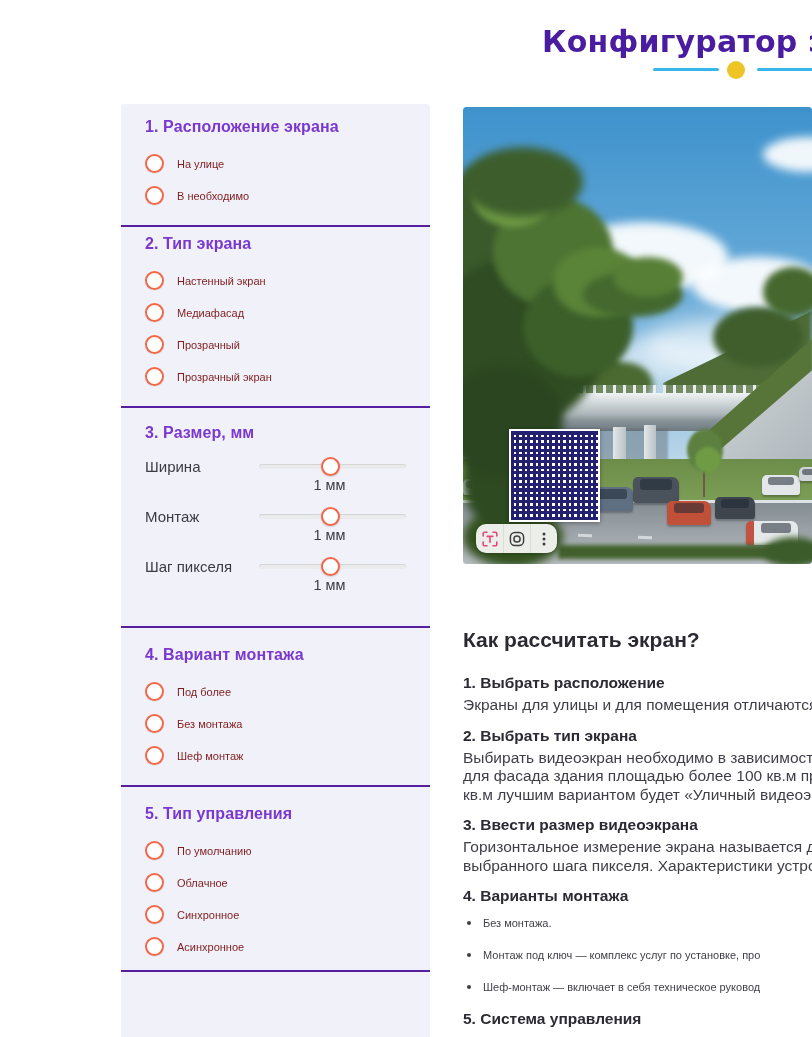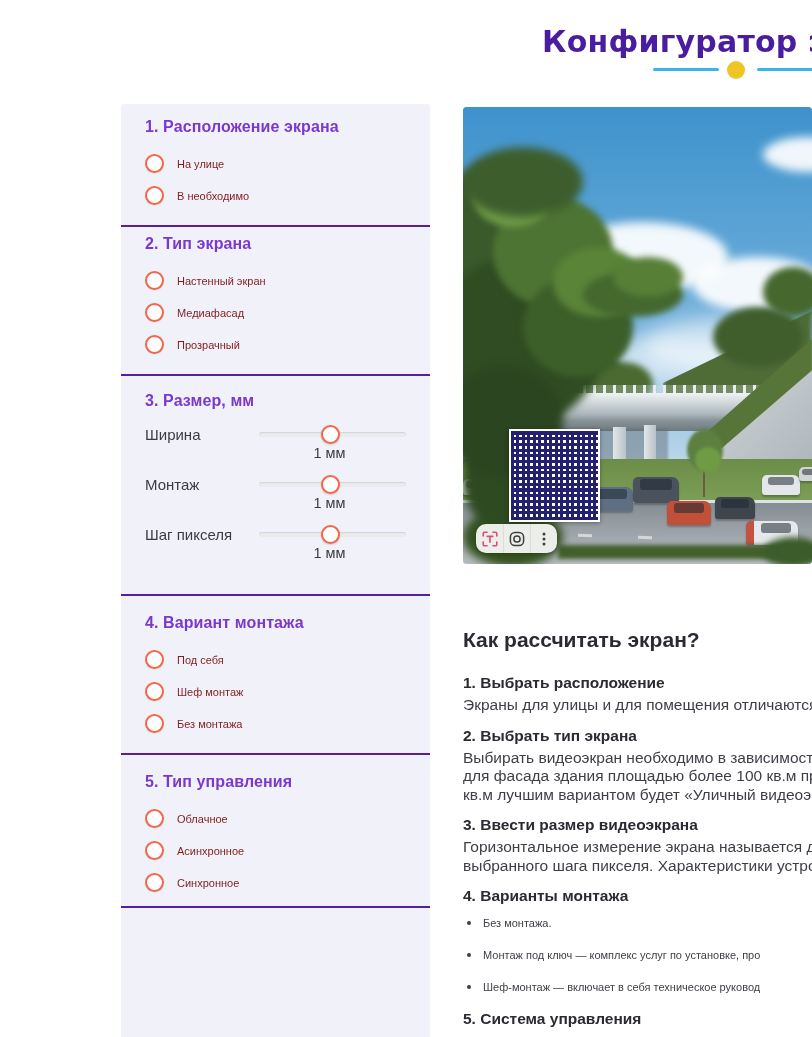--- a/index.html
+++ b/index.html
@@ -142,20 +142,24 @@
       <span class="lbl">Настенный экран</span>
     </div>
     <div class="opt">
       <span class="radio"></span>
       <span class="lbl">Медиафасад</span>
     </div>
     <div class="opt">
       <span class="radio"></span>
       <span class="lbl">Прозрачный</span>
     </div>
+    <div class="opt">
+      <span class="radio"></span>
+      <span class="lbl">Прозрачный экран</span>
+    </div>
   </div>
   <hr class="sep">
 
   <div class="side-section">
     <h3>3. Размер, мм</h3>
     <div class="srow">
       <span class="slabel">Ширина</span>
       <div class="sctl">
         <div class="strack"></div>
         <div class="sthumb"></div>
@@ -178,46 +182,50 @@
         <div class="sval">1 мм</div>
       </div>
     </div>
   </div>
   <hr class="sep">
 
   <div class="side-section" style="padding-top:18px;">
     <h3>4. Вариант монтажа</h3>
     <div class="opt">
       <span class="radio"></span>
-      <span class="lbl">Под себя</span>
+      <span class="lbl">Под более</span>
+    </div>
+    <div class="opt">
+      <span class="radio"></span>
+      <span class="lbl">Без монтажа</span>
     </div>
     <div class="opt">
       <span class="radio"></span>
       <span class="lbl">Шеф монтаж</span>
-    </div>
-    <div class="opt">
-      <span class="radio"></span>
-      <span class="lbl">Без монтажа</span>
     </div>
   </div>
   <hr class="sep">
 
   <div class="side-section" style="padding-top:18px;padding-bottom:14px;">
     <h3>5. Тип управления</h3>
     <div class="opt">
       <span class="radio"></span>
+      <span class="lbl">По умолчанию</span>
+    </div>
+    <div class="opt">
+      <span class="radio"></span>
       <span class="lbl">Облачное</span>
     </div>
     <div class="opt">
       <span class="radio"></span>
+      <span class="lbl">Синхронное</span>
+    </div>
+    <div class="opt">
+      <span class="radio"></span>
       <span class="lbl">Асинхронное</span>
-    </div>
-    <div class="opt">
-      <span class="radio"></span>
-      <span class="lbl">Синхронное</span>
     </div>
   </div>
   <hr class="sep">
 
   <div class="side-section" style="padding-top:18px;">
     
     
   </div>
 </aside>
 

